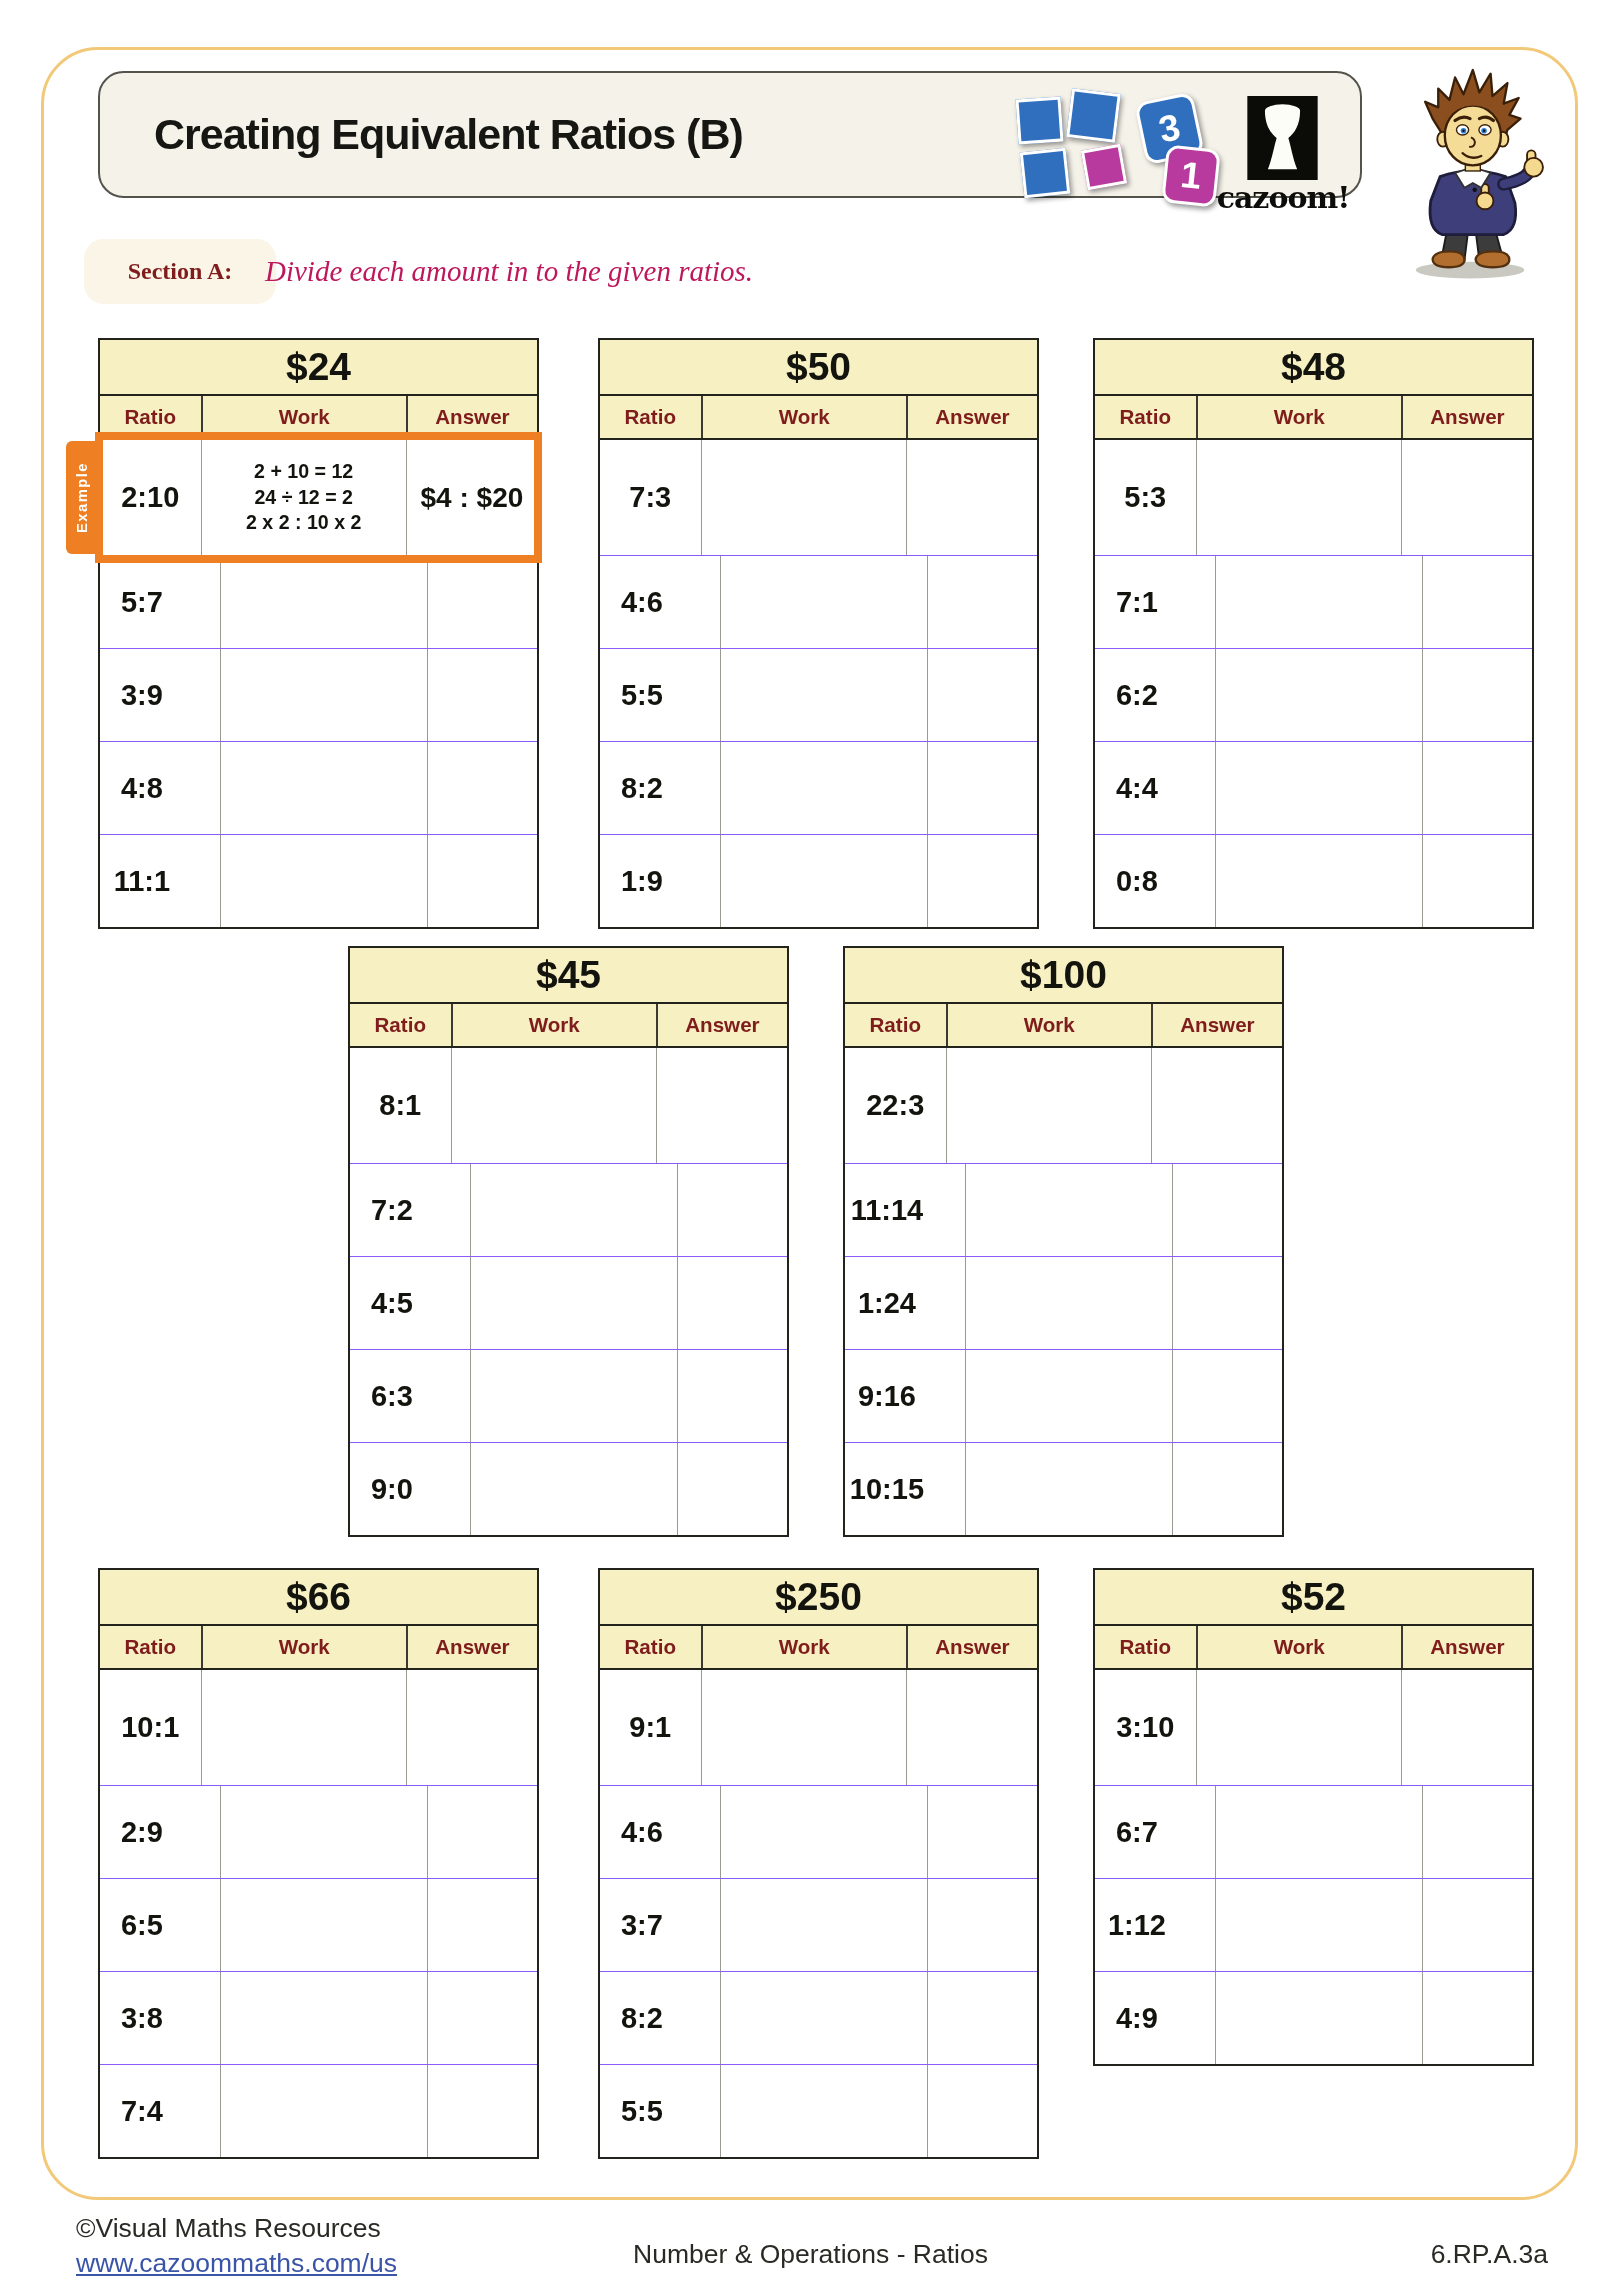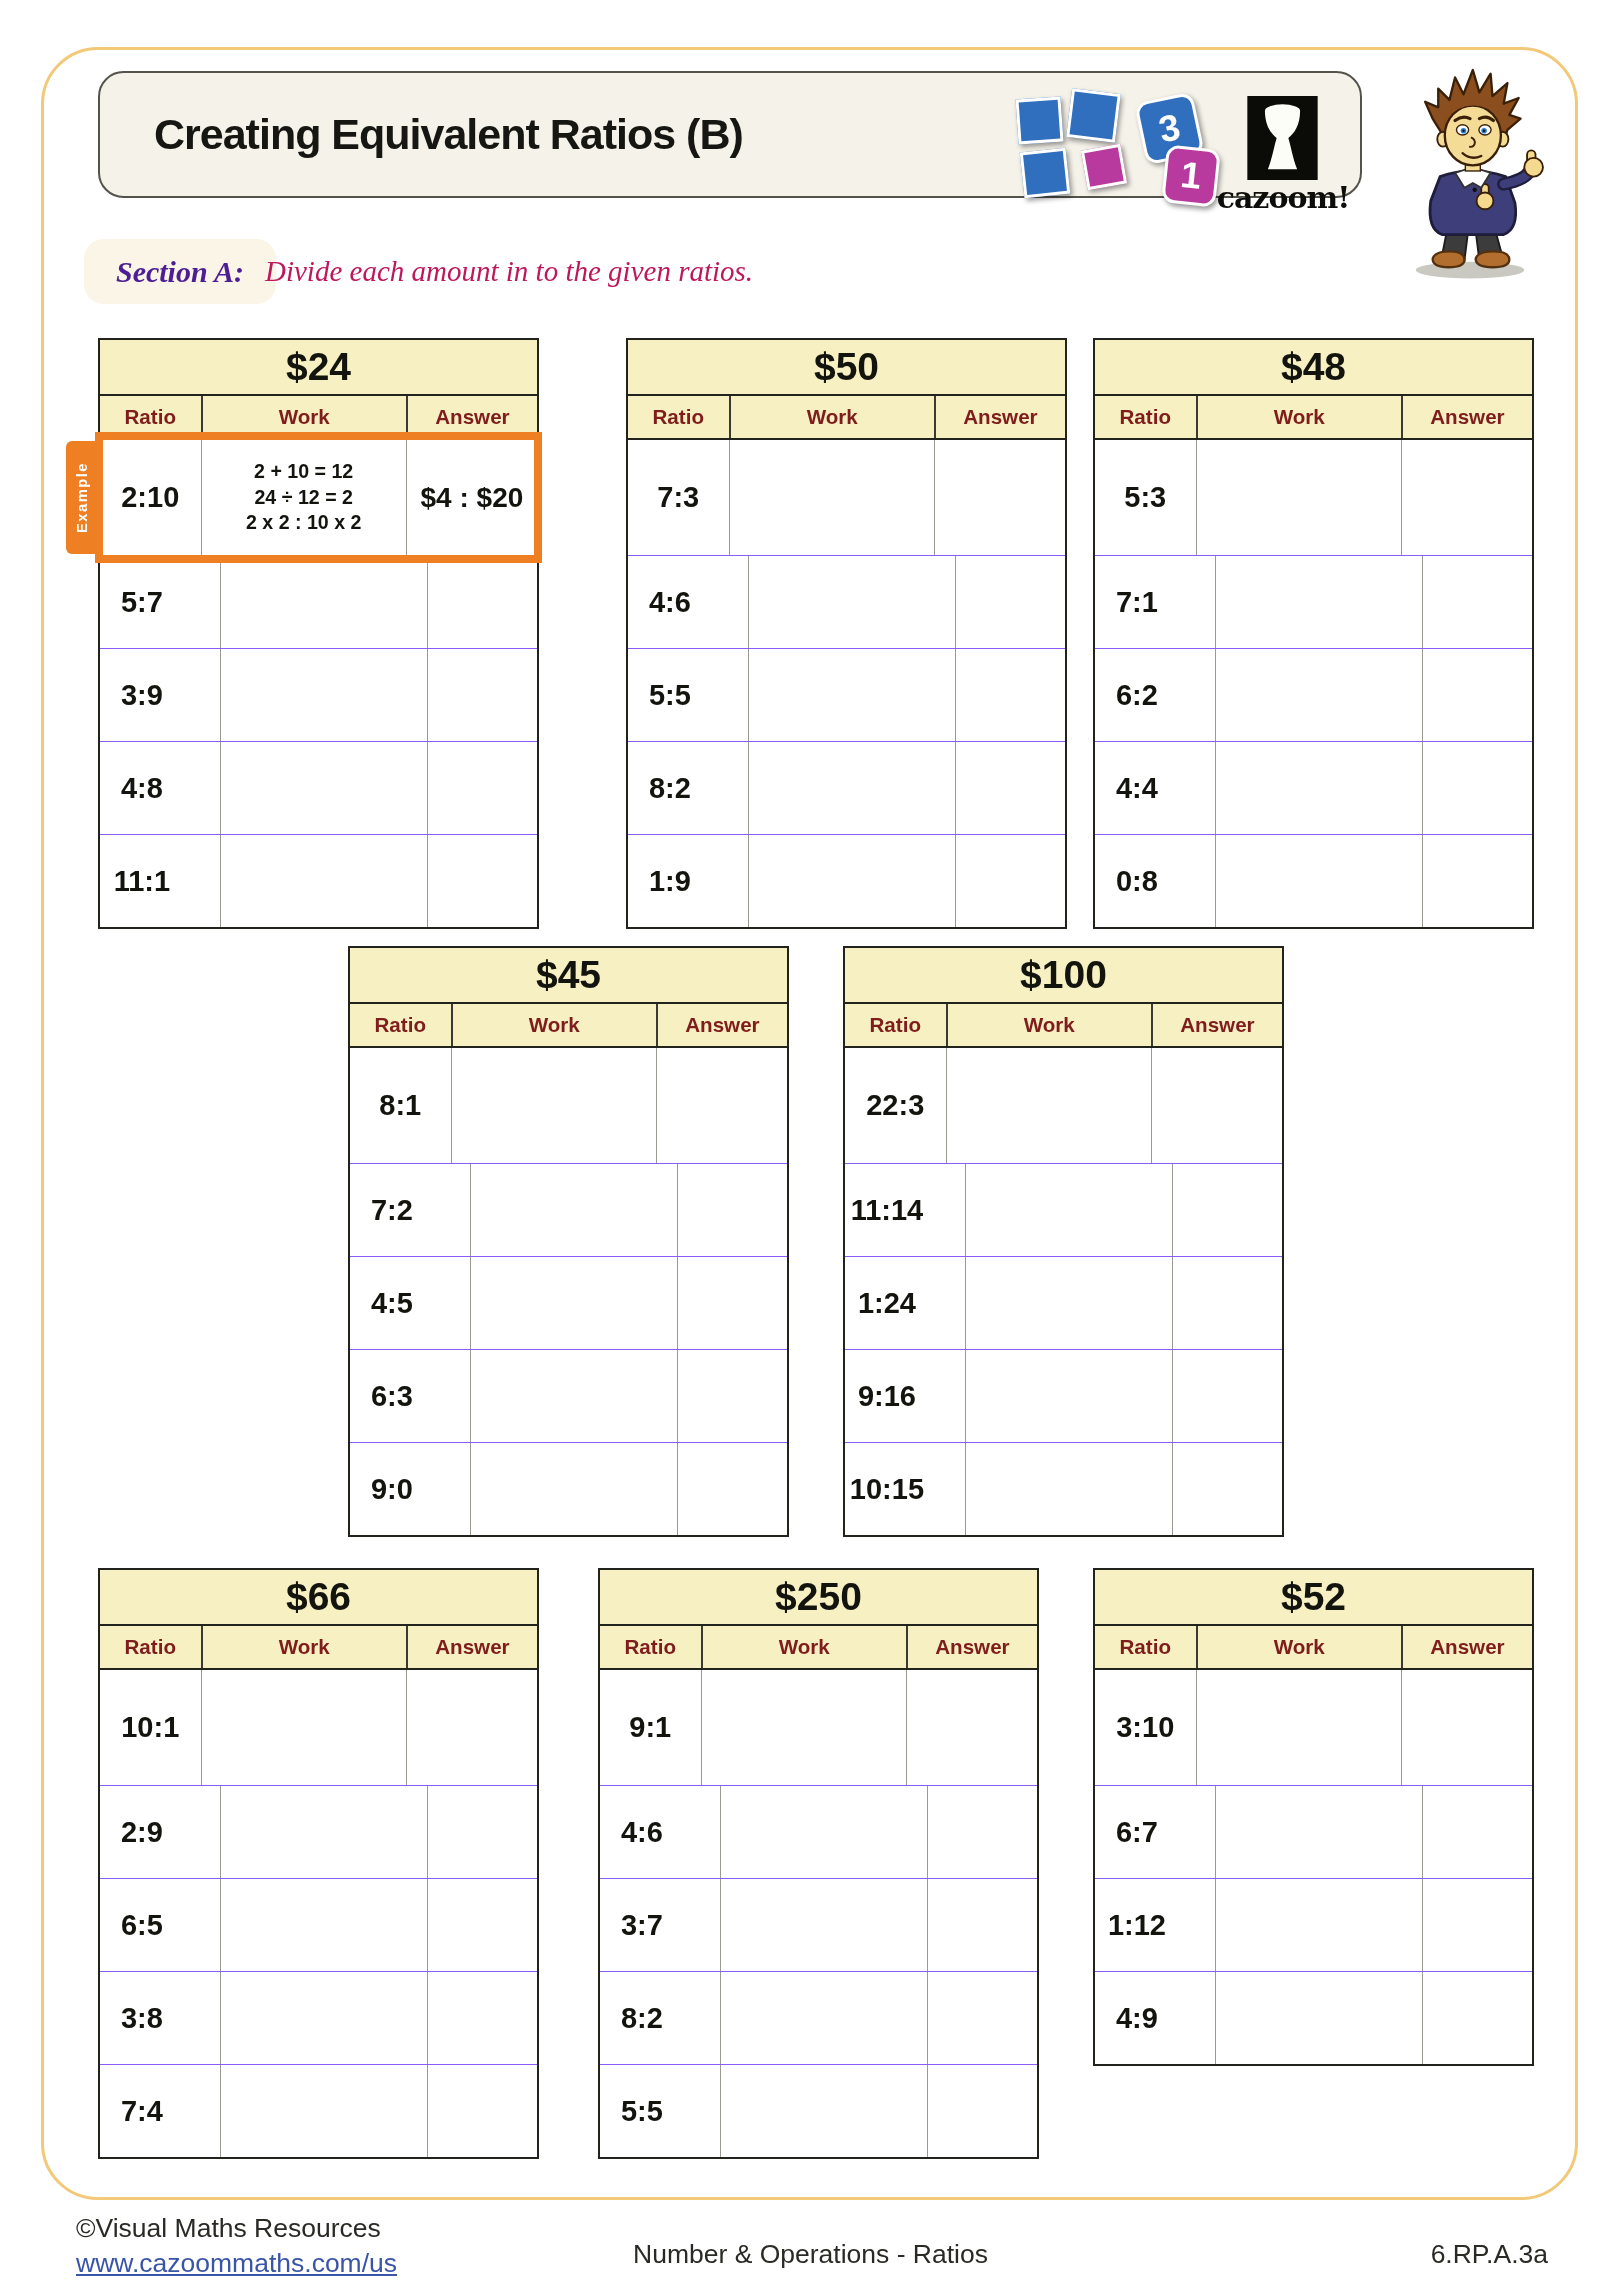--- a/index.html
+++ b/index.html
@@ -37,21 +37,21 @@
     position:absolute;left:1202px;top:180px;width:162px;text-align:center;
     font-family:"DejaVu Serif", serif;font-weight:bold;font-size:30px;color:#0d0d0a;letter-spacing:-1px;
   }
   .mascot{position:absolute;left:1384px;top:54px;width:173px;height:233px;}
   
   .section-pill{
     position:absolute;left:84px;top:239px;width:192px;height:65px;background:#FAF5E6;border-radius:19.6px;
     display:flex;align-items:center;justify-content:center;
   }
   .section-label{
-    font-family:"Liberation Serif", serif;font-style:italic;font-weight:bold;font-size:30px;color:#4c1d95;
+    font-family:"Liberation Serif", serif;font-weight:bold;font-size:24px;color:#7f1d1d;
   }
   .section-instruction{
     position:absolute;left:265px;top:239px;height:65px;display:flex;align-items:center;
     font-family:"Liberation Serif", serif;font-style:italic;font-size:29px;color:#be185d;
   }
   
   .tbl{
     position:absolute;width:441px;background:#fff;border:2.9px solid #23231d;box-sizing:border-box;
   }
   .tbl-amount{
@@ -232,21 +232,21 @@
         <div class="cell c-answer"></div>
       </div>
       <div class="tbl-row">
         <div class="cell c-ratio">
           <span class="ratio-val">11:1</span>
         </div>
         <div class="cell c-work"></div>
         <div class="cell c-answer"></div>
       </div>
     </div>
-    <div class="tbl" style="left: 598px; top: 338px; margin-left: 28px;">
+    <div class="tbl" style="left: 598px; top: 338px;">
       <div class="tbl-amount">$50</div>
       <div class="tbl-cols">
         <div class="c c-ratio">Ratio</div>
         <div class="c c-work">Work</div>
         <div class="c c-answer">Answer</div>
       </div>
       <div class="tbl-row first">
         <div class="cell c-ratio">
           <span class="ratio-val">7:3</span>
         </div>

